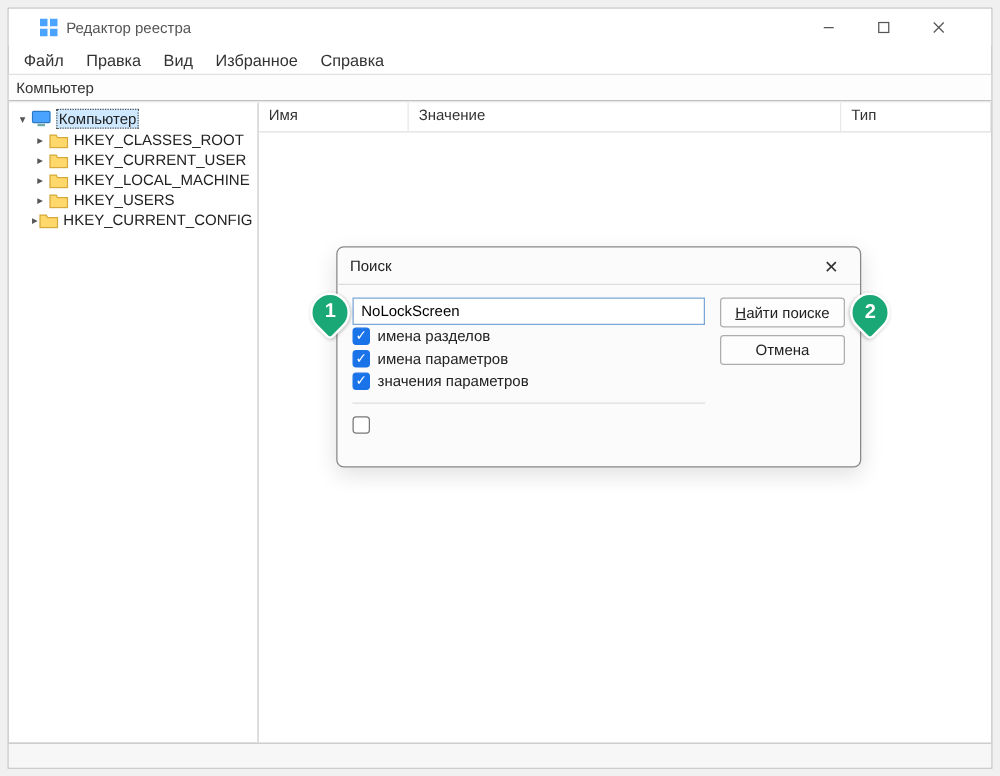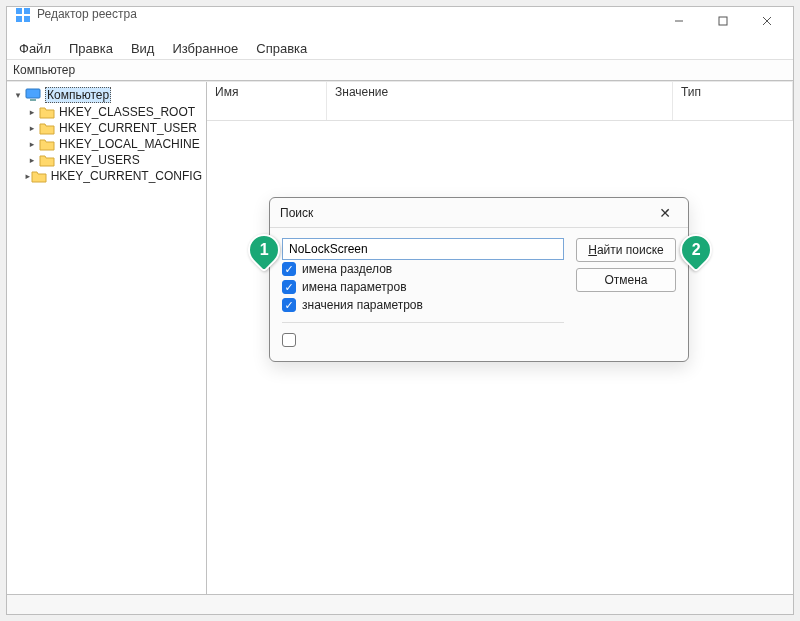--- a/index.html
+++ b/index.html
@@ -19,22 +19,22 @@
     width: 788px;
     height: 609px;
     margin: 6px;
     display: flex;
     flex-direction: column;
     position: relative;
   }
   .titlebar {
     height: 30px;
     display: flex;
-    align-items: flex-start;
-    padding: 0 4px;
+    align-items: center;
+    padding: 0 20px;
     background: #fff;
   }
   .app-icon {
     width: 16px; height: 16px;
     margin: 0 6px 0 4px;
     display: inline-block;
   }
   .app-icon svg { width:16px; height:16px; }
   .title-text { flex: 1; color: #555; font-size: 12px; }
   .win-controls { display: flex; }
@@ -100,21 +100,21 @@
     padding: 0 1px;
   }
   .tree-child { padding-left: 14px; }
   .list-pane {
     flex:1;
     background:#fff;
     display:flex; flex-direction:column;
     position:relative;
   }
   .list-header {
-    height: 39px;
+    height: 24px;
     display:flex;
     border-bottom: 1px solid #e0e0e0;
     color:#333;
     font-size:12px;
   }
   .list-header .col {
     padding: 3px 8px;
     border-right: 1px solid #e8e8e8;
   }
   .col-name { width: 120px; }
@@ -140,21 +140,21 @@
   }
   .dlg-title {
     height: 30px;
     display:flex; align-items:center;
     padding: 0 10px;
     border-bottom: 1px solid #ddd;
     gap: 38px;
   }
   .dlg-title .t { flex:1; font-size:12px; }
   .dlg-close { width:26px; text-align:center; color:#333; font-size:14px; }
-  .dlg-body { padding: 10px 12px 12px 12px; display:flex; gap:12px; }
+  .dlg-body { padding: 10px 12px 24px 12px; display:flex; gap:12px; }
   .dlg-left { flex:1; }
   .dlg-right { display:flex; flex-direction:column; gap:6px; width:100px; }
   .search-input {
     width: 100%;
     height: 22px;
     border: 1px solid #7aa7d8;
     padding: 2px 6px;
     font-size: 12px;
     font-family: inherit;
     outline: none;

